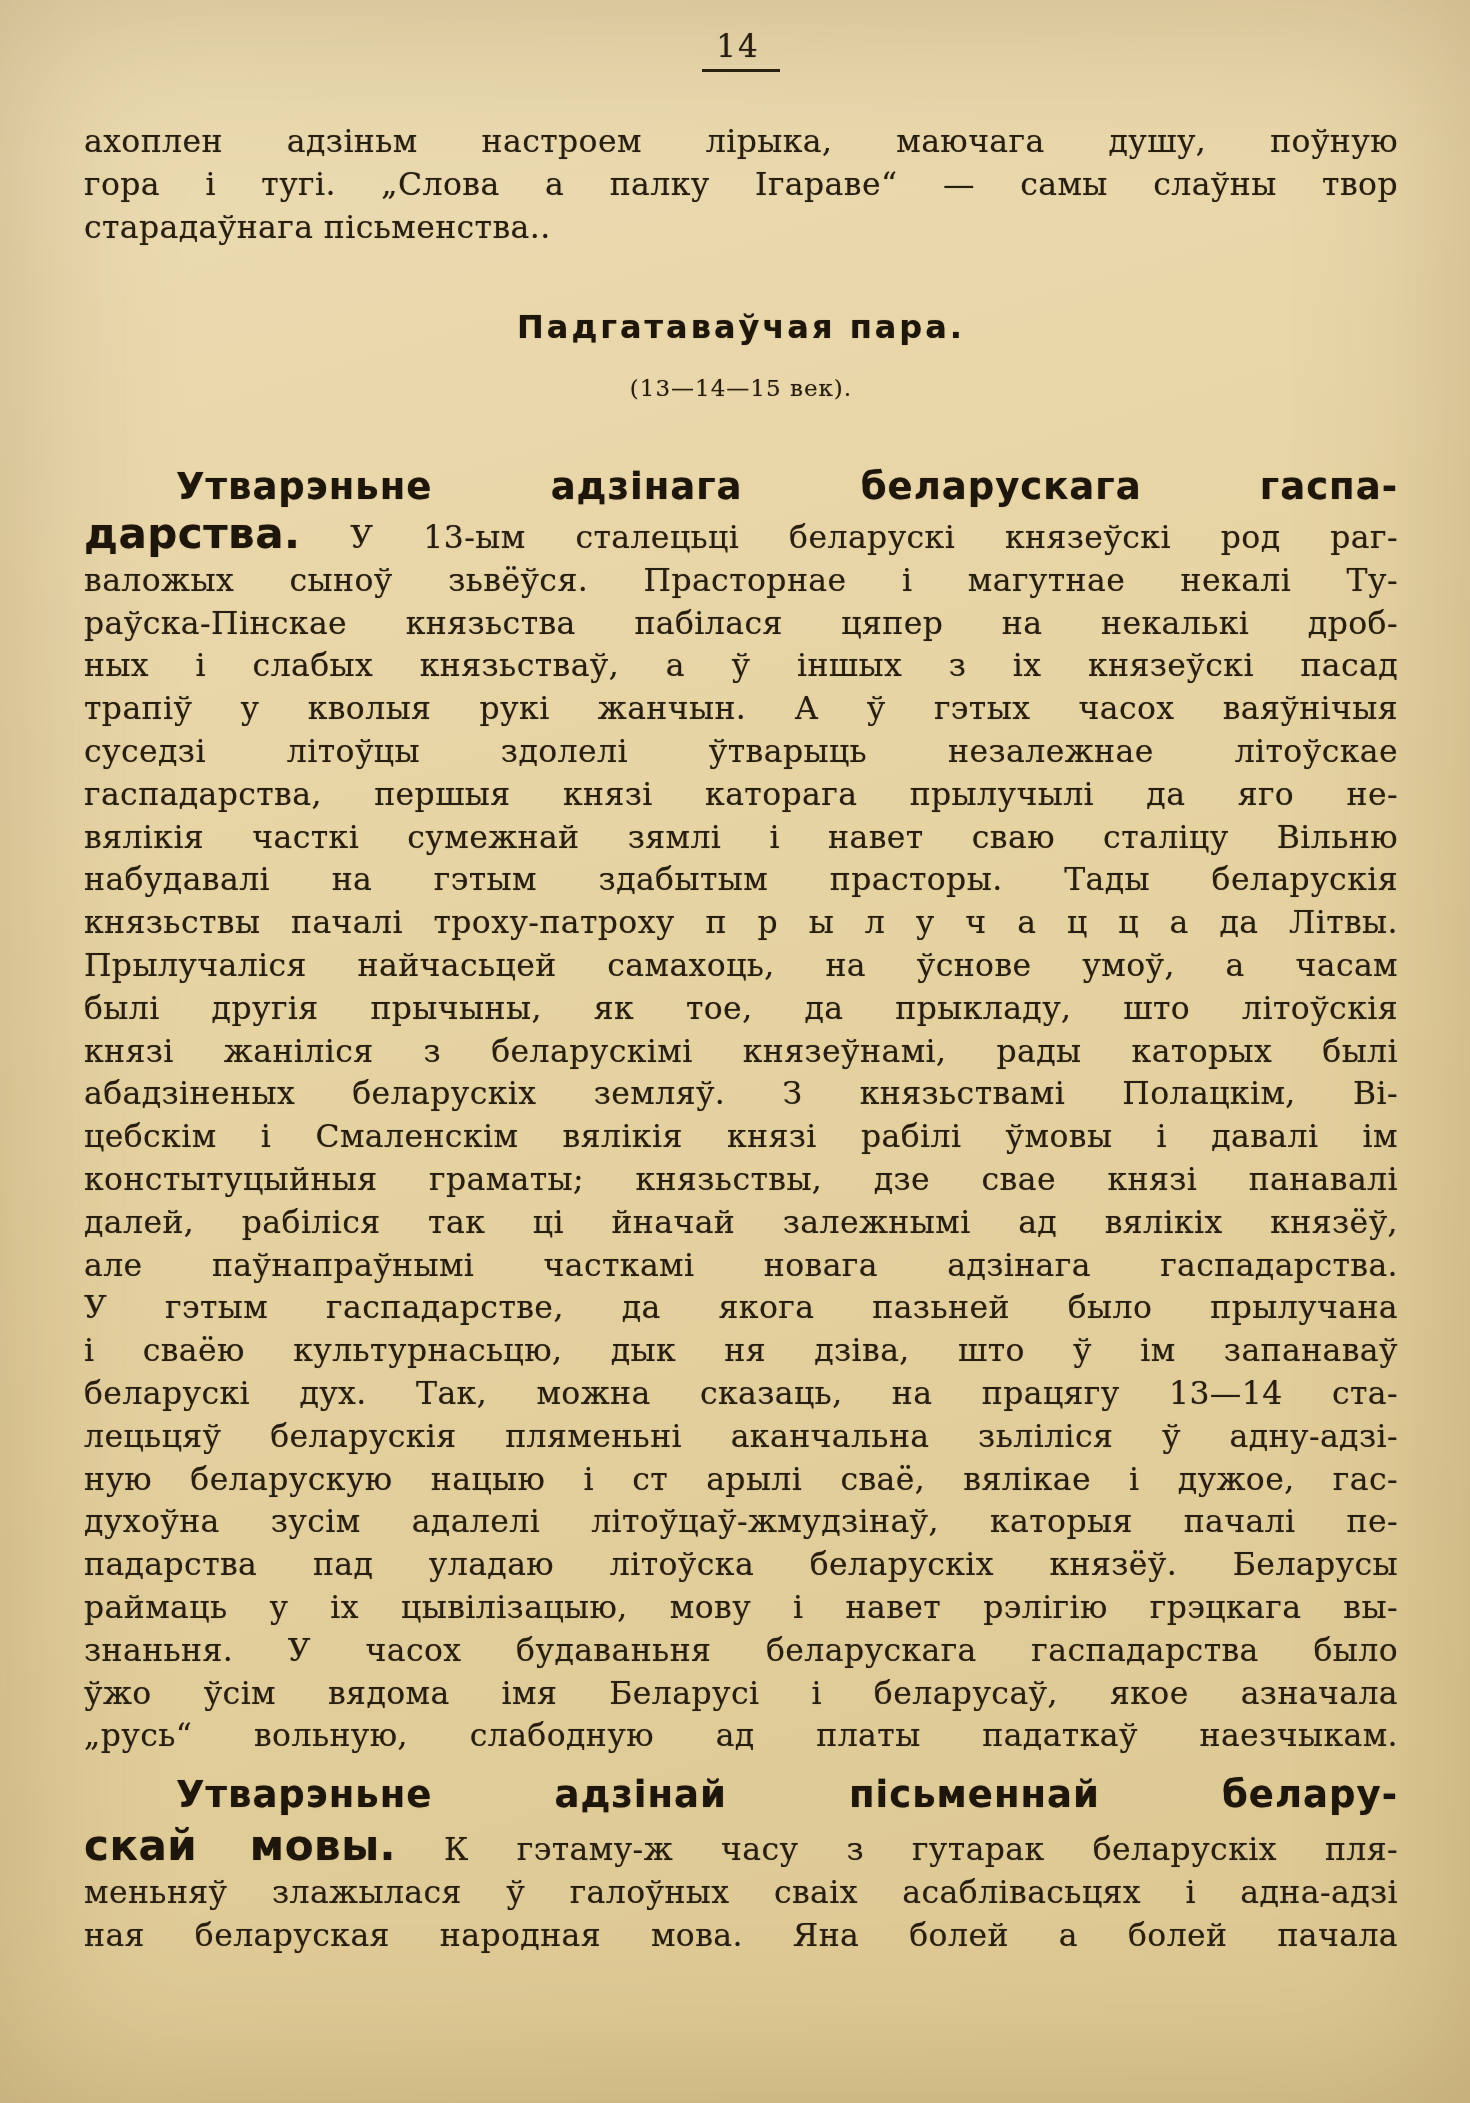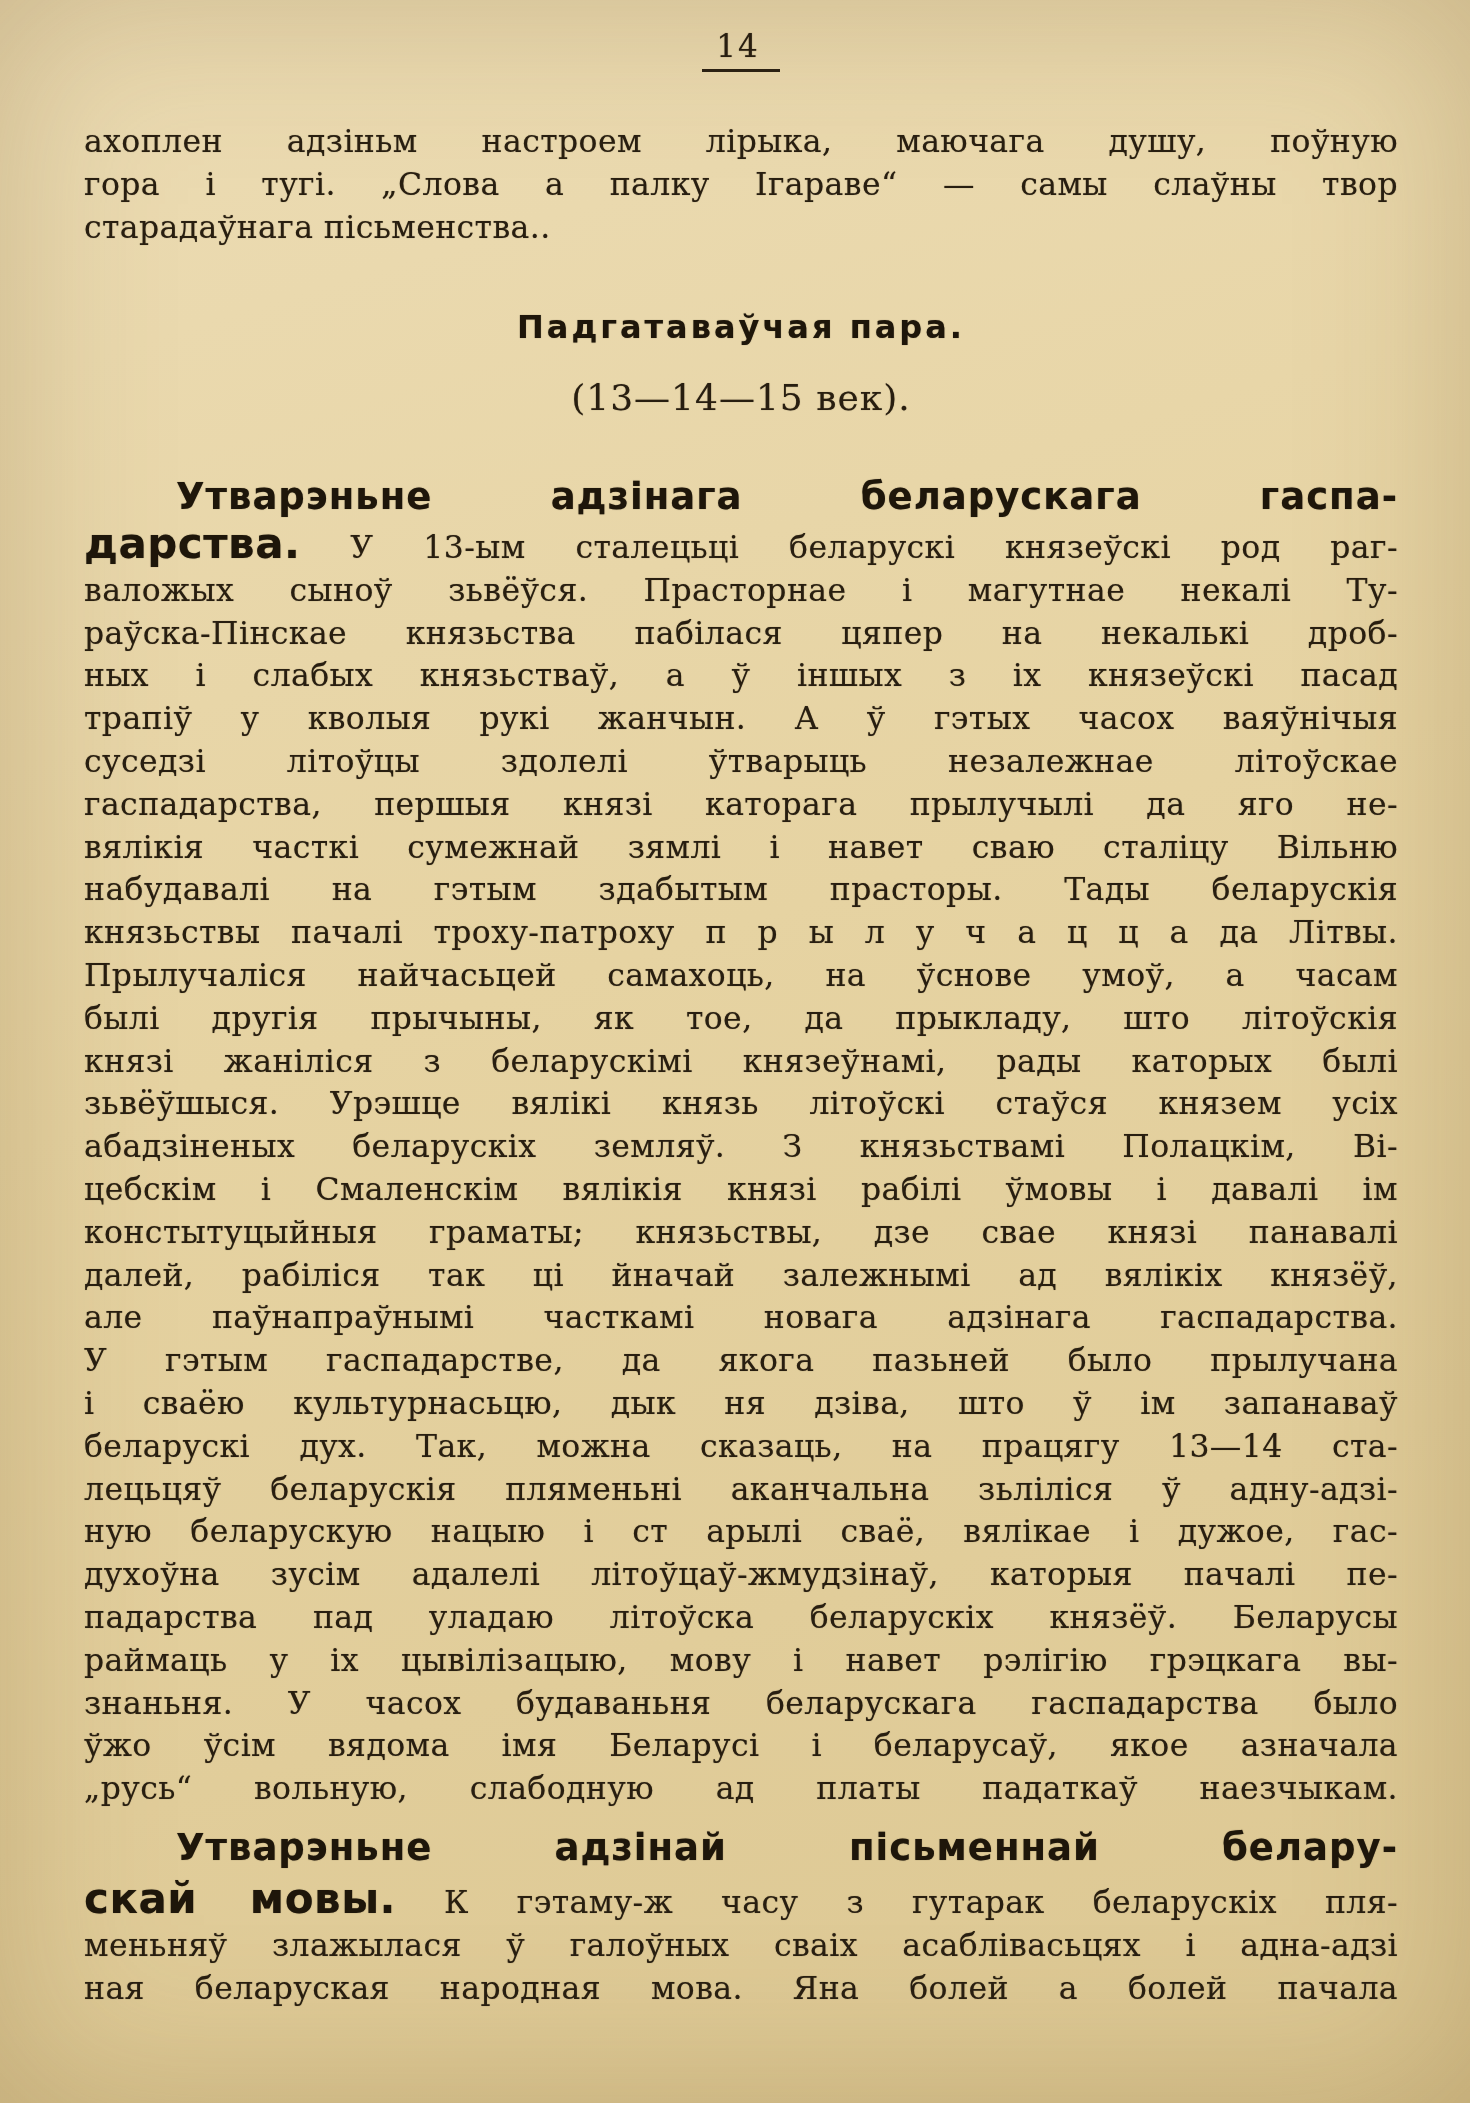--- a/index.html
+++ b/index.html
@@ -53,23 +53,23 @@
     text-align:center;
     font-family:"DejaVu Sans", sans-serif;
     font-weight:bold;
     font-size:32px; line-height:48px;
     letter-spacing:3px;
     color:#1e160a;
     text-shadow:0 0 1px rgba(30,22,10,.5);
   }
 
   .chapter-subtitle {
-    margin-top:26px;
+    margin-top:16px;
     text-align:center;
-    font-size:36px; line-height:42px;
+    font-size:23px; line-height:42px;
     letter-spacing:1px;
     text-shadow:0 0 1px rgba(40,30,16,.45);
   }
 
   .section-heading {
     margin-top:52px;
     font-family:"DejaVu Sans", sans-serif;
     font-weight:bold;
     font-size:37px; line-height:52px;
     letter-spacing:1px;
@@ -109,21 +109,20 @@
       <div class="line"><span class="t">ных і слабых князьстваў, а ў іншых з іх князеўскі пасад</span></div>
       <div class="line"><span class="t">трапіў у кволыя рукі жанчын. А ў гэтых часох ваяўнічыя</span></div>
       <div class="line"><span class="t">суседзі літоўцы здолелі ўтварыць незалежнае літоўскае</span></div>
       <div class="line"><span class="t">гаспадарства, першыя князі каторага прылучылі да яго не-</span></div>
       <div class="line"><span class="t">вялікія часткі сумежнай зямлі і навет сваю сталіцу Вільню</span></div>
       <div class="line"><span class="t">набудавалі на гэтым здабытым прасторы. Тады беларускія</span></div>
       <div class="line"><span class="t">князьствы пачалі троху-патроху п р ы л у ч а ц ц а да Літвы.</span></div>
       <div class="line"><span class="t">Прылучаліся найчасьцей самахоць, на ўснове умоў, а часам</span></div>
       <div class="line"><span class="t">былі другія прычыны, як тое, да прыкладу, што літоўскія</span></div>
       <div class="line"><span class="t">князі жаніліся з беларускімі князеўнамі, рады каторых былі</span></div>
-      <div class="line"><span class="t">зьвёўшыся. Урэшце вялікі князь літоўскі стаўся князем усіх</span></div>
       <div class="line"><span class="t">абадзіненых беларускіх земляў. З князьствамі Полацкім, Ві-</span></div>
       <div class="line"><span class="t">цебскім і Смаленскім вялікія князі рабілі ўмовы і давалі ім</span></div>
       <div class="line"><span class="t">констытуцыйныя граматы; князьствы, дзе свае князі панавалі</span></div>
       <div class="line"><span class="t">далей, рабіліся так ці йначай залежнымі ад вялікіх князёў,</span></div>
       <div class="line"><span class="t">але паўнапраўнымі часткамі новага адзінага гаспадарства.</span></div>
       <div class="line"><span class="t">У гэтым гаспадарстве, да якога пазьней было прылучана</span></div>
       <div class="line"><span class="t">і сваёю культурнасьцю, дык ня дзіва, што ў ім запанаваў</span></div>
       <div class="line"><span class="t">беларускі дух. Так, можна сказаць, на працягу 13—14 ста-</span></div>
       <div class="line"><span class="t">лецьцяў беларускія пляменьні аканчальна зьліліся ў адну-адзі-</span></div>
       <div class="line"><span class="t">ную беларускую нацыю і ст арылі сваё, вялікае і дужое, гас-</span></div>

